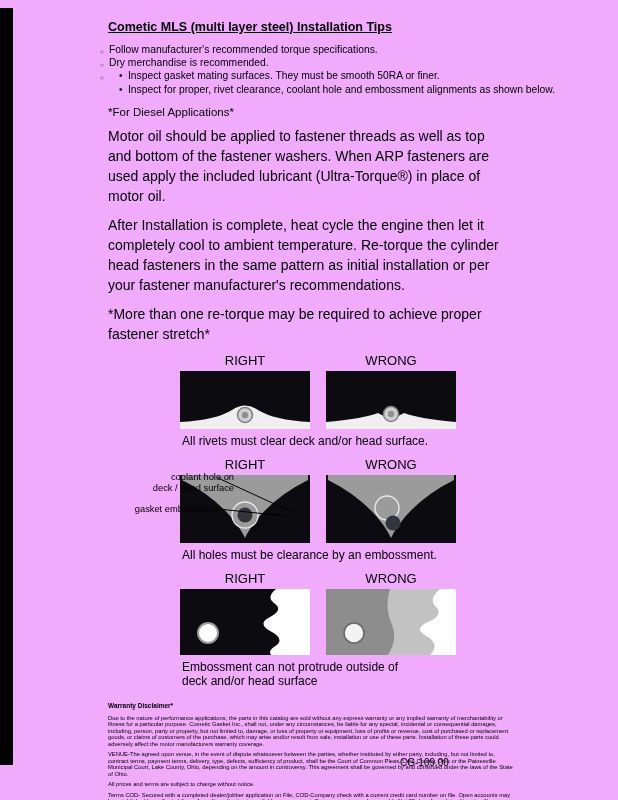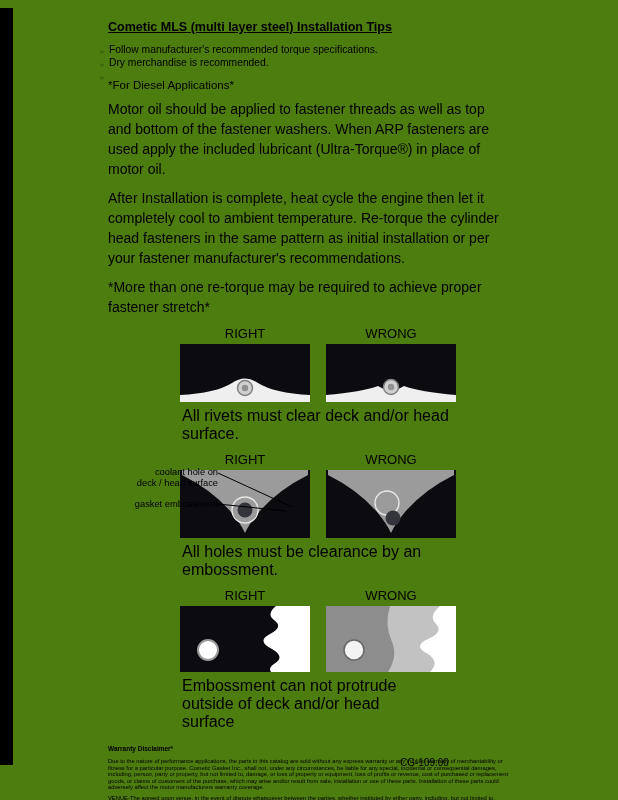--- a/index.html
+++ b/index.html
@@ -1,38 +1,38 @@
 <!DOCTYPE html>
 <html><head>
 <meta charset="utf-8">
 <style>
   html,body{margin:0;padding:0}
   body{width:618px;height:800px;background:#fff;color:#000;font-family:"Liberation Sans",sans-serif}
-  .page{position:relative;width:618px;height:800px;background:#4d7c0f;overflow:hidden}
+  .page{position:relative;width:618px;height:800px;background:#f0abfc;overflow:hidden}
   .left-bar{position:absolute;left:0;top:8px;width:13px;height:757px;background:#000}
   .content{position:absolute;left:100px;top:20px;width:490px}
   .title{font-size:12.5px;font-weight:700;text-decoration:underline;margin:0 0 9px 8px}
   .tips{list-style:none;margin:0;padding:0;font-size:10.3px;line-height:13.2px}
   .tips>li{position:relative;padding-left:9px}
   .tips>li::before{content:"○";position:absolute;left:0;top:2.5px;font-size:6px}
   .subtips{list-style:none;margin:0 0 0 10px;padding:0}
   .subtips>li{position:relative;padding-left:9px}
   .subtips>li::before{content:"•";position:absolute;left:0;top:0;font-size:10px}
   .diesel-heading{font-size:11.5px;font-weight:400;margin:10px 0 8px 8px}
   .para{font-size:14px;line-height:20px;width:402px;margin:0 0 9px 8px}
   .dg-row{margin-left:80px;width:276px}
   .dg-head{display:flex;gap:16px;margin-bottom:3px}
   .dg-head span{width:130px;text-align:center;font-size:13px}
   .dg-imgs{display:flex;gap:16px}
   .dg-img{display:block;width:130px}
-  .dg-caption{font-size:16px;margin:5px 0 9px 2px}
+  .dg-caption{font-size:12px;margin:5px 0 9px 2px}
   .cap-narrow{width:236px}
   .row2-wrap{position:relative}
   .callout{position:absolute;font-size:9.3px;line-height:11px;text-align:right}
-  .callout-coolant{left:18px;top:15px;width:100px}
+  .callout-coolant{left:34px;top:15px;width:100px}
   .callout-emboss{left:0;top:47px;width:118px}
   .callout-lines{position:absolute;left:0;top:0;pointer-events:none}
   .legal{margin:14px 0 0 8px;width:406px}
   .legal-heading{font-size:6.5px;font-weight:700;margin:0 0 6px 0}
   .legal p{font-size:5.8px;line-height:6.5px;margin:0 0 4px 0}
   .footer-code{position:absolute;left:400px;top:757px;font-size:10px}
 </style>
 </head>
 <body>
 
@@ -44,20 +44,28 @@
     <h1 class="title">Cometic MLS (multi layer steel) Installation Tips</h1>
 
     <ul class="tips">
       <li>
         <span>Follow manufacturer's recommended torque specifications.</span>
       </li>
       <li>
         <span>Dry merchandise is recommended.</span>
       </li>
       <li>
+        <ul class="subtips">
+          <li>
+            <span>Inspect gasket mating surfaces.  They must be smooth 50RA or finer.</span>
+          </li>
+          <li>
+            <span>Inspect for proper, rivet clearance, coolant hole and embossment alignments as shown below.</span>
+          </li>
+        </ul>
       </li>
     </ul>
 
     <h2 class="diesel-heading">*For Diesel Applications*</h2>
     <p class="para">Motor oil should be applied to fastener threads as well as top and bottom of the fastener washers. When ARP fasteners are used apply the included lubricant (Ultra-Torque®) in place of motor oil.</p>
     <p class="para">After Installation is complete, heat cycle the engine then let it completely cool to ambient temperature. Re-torque the cylinder head fasteners in the same pattern as initial installation or per your fastener manufacturer's recommendations.</p>
     <p class="para">*More than one re-torque may be required to achieve proper fastener stretch*</p>
 
     <div class="dg-row">
       <div class="dg-head">

